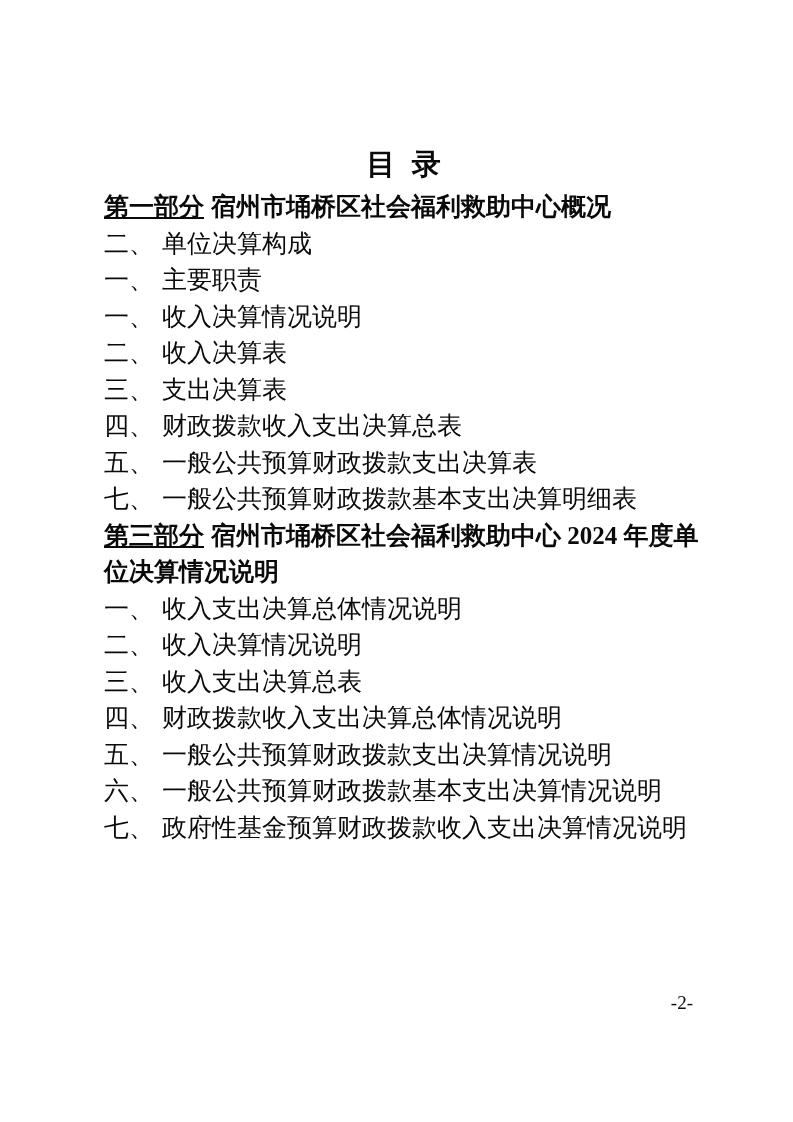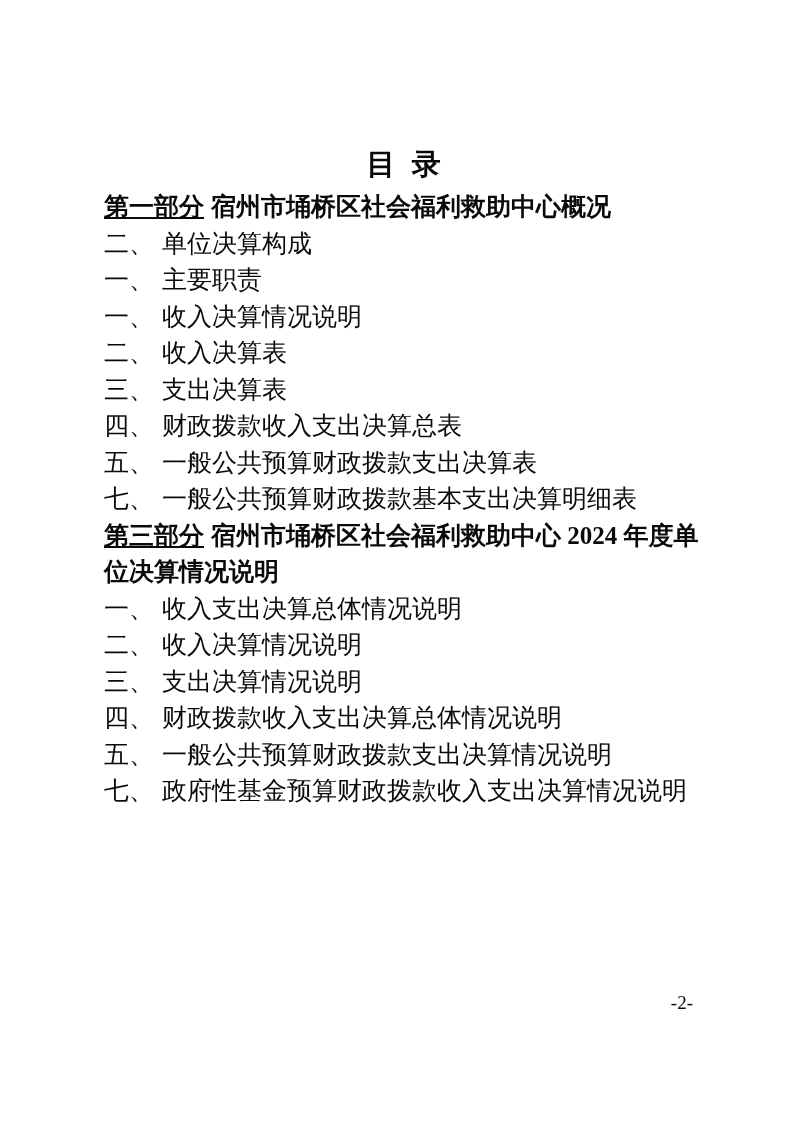--- a/index.html
+++ b/index.html
@@ -87,27 +87,30 @@
     <div class="toc-line heading">
       <span class="part">第三部分</span><span>宿州市埇桥区社会福利救助中心 2024 年度单位决算情况说明</span>
     </div>
     <div class="toc-line item">
       <span class="num">一、</span><span>收入支出决算总体情况说明</span>
     </div>
     <div class="toc-line item">
       <span class="num">二、</span><span>收入决算情况说明</span>
     </div>
     <div class="toc-line item">
-      <span class="num">三、</span><span>支出决算情况说明</span>
+      <span class="num">三、</span><span>收入支出决算总表</span>
     </div>
     <div class="toc-line item">
       <span class="num">四、</span><span>财政拨款收入支出决算总体情况说明</span>
     </div>
     <div class="toc-line item">
       <span class="num">五、</span><span>一般公共预算财政拨款支出决算情况说明</span>
+    </div>
+    <div class="toc-line item">
+      <span class="num">六、</span><span>一般公共预算财政拨款基本支出决算情况说明</span>
     </div>
     <div class="toc-line item">
       <span class="num">七、</span><span>政府性基金预算财政拨款收入支出决算情况说明</span>
     </div>
 
   </div>
 
   <div class="page-number">-2-</div>
 </div>
 

